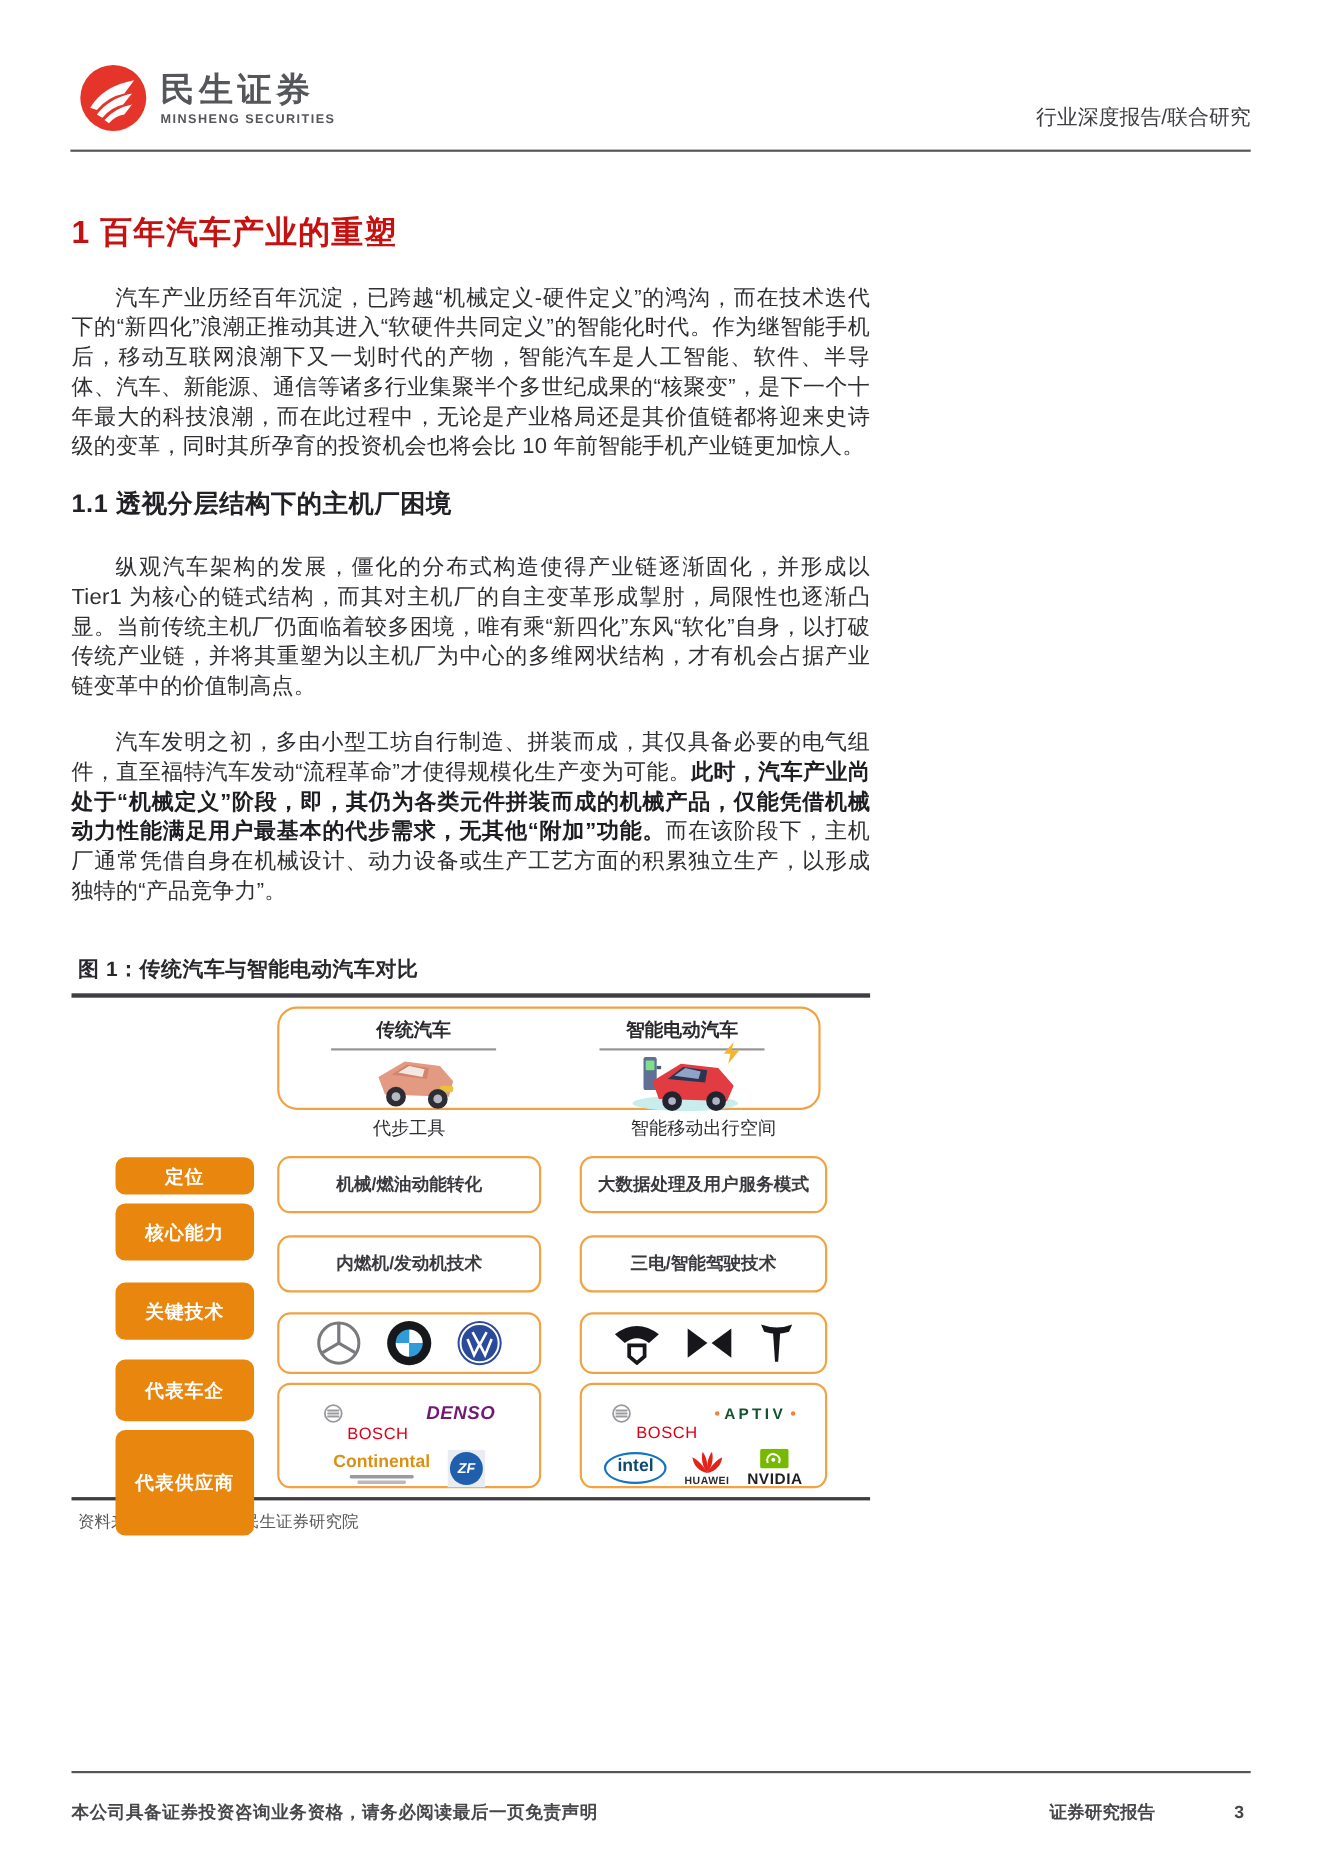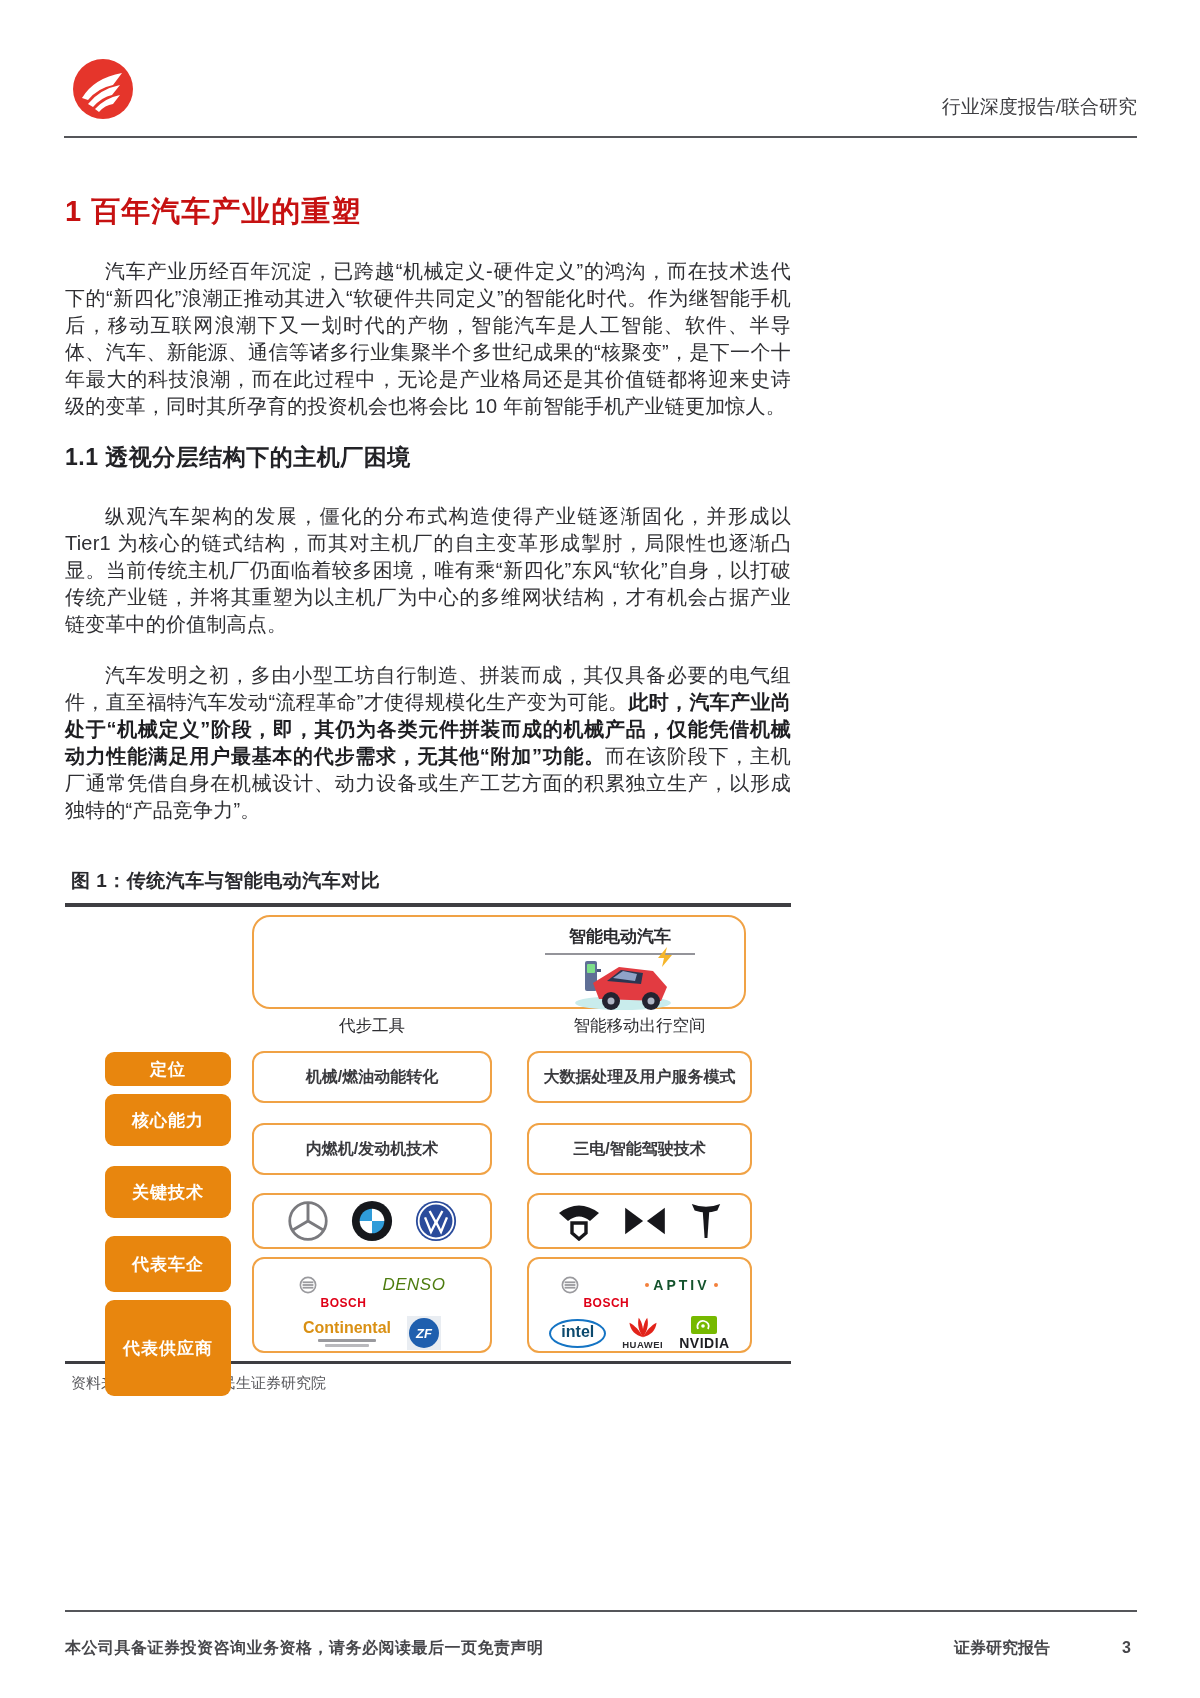--- a/index.html
+++ b/index.html
@@ -56,22 +56,22 @@
   .r-core  { top:144px; height:52px; }
   .r-tech  { top:216px; height:52px; }
   .r-maker { top:286px; height:56px; }
   .r-supp  { top:350px; height:96px; }
 
   .logo-row { display:flex; align-items:center; justify-content:center; gap:22px; }
   .supp-grid { display:flex; flex-direction:column; justify-content:center; gap:6px; height:100%; width:100%; }
   .supp-row { display:flex; align-items:center; justify-content:center; gap:16px; }
 
   .bosch-mark { display:flex; align-items:center; gap:4px; }
-  .bosch-word { color:#df0017; font-weight:bold; font-size:12px; letter-spacing:0.5px;margin-top:36px; }
-  .denso-word { color:#4d7c0f; font-weight:normal; font-style:italic; font-size:17px; letter-spacing:0.5px; }
+  .bosch-word { color:#df0017; font-weight:normal; font-size:15px; letter-spacing:0.5px;margin-top:36px; }
+  .denso-word { color:#701a75; font-weight:bold; font-style:italic; font-size:17px; letter-spacing:0.5px; }
   .conti { text-align:center; }
   .conti-word { color:#d99014; font-weight:bold; font-size:16px; }
   .conti-bar { height:3px; background:#9a9a9e; margin:2px auto 2px; width:58px; border-radius:1px; }
   .conti-bar2 { height:3px; background:#b9b9bd; margin:0 auto; width:44px; border-radius:1px; }
   .zf-badge { width:34px; height:34px; background:#e9edf2; display:flex; align-items:center; justify-content:center; }
   .zf-circle { width:30px; height:30px; border-radius:50%; background:#1f5fae; color:#ffffff;
                font-weight:bold; font-style:italic; font-size:13px; display:flex; align-items:center; justify-content:center; }
   .aptiv { display:flex; align-items:center; gap:4px; font-weight:bold; }
   .aptiv-word { color:#14532d; font-size:14px; letter-spacing:3px; }
   .aptiv-dot { width:4px; height:4px; border-radius:50%; background:#f2803c; }
@@ -100,38 +100,58 @@
   <div class="header">
     <div class="logo">
       <span>
         <svg width="62" height="62" viewBox="0 0 62 62">
           <circle cx="31" cy="31" r="30" fill="#e5352b"></circle>
           <path d="M10 40 Q22 20 50 15 L41 27 Q26 30 16 42 Z" fill="#ffffff"></path>
           <path d="M16 46 Q28 31 48 27 L40 37 Q30 39 21 49 Z" fill="#ffffff"></path>
           <path d="M23 51 Q33 40 48 37 L41 46 Q33 47 27 54 Z" fill="#ffffff"></path>
         </svg>
       </span>
+      <span class="logo-text">
+        <div class="logo-cn">民生证券</div>
+        <div class="logo-en">MINSHENG SECURITIES</div>
+      </span>
     </div>
     <div class="header-right">行业深度报告/联合研究</div>
   </div>
 
   <div class="main">
     <div class="h1">1 百年汽车产业的重塑</div>
     <p class="para p1">汽车产业历经百年沉淀，已跨越“机械定义-硬件定义”的鸿沟，而在技术迭代下的“新四化”浪潮正推动其进入“软硬件共同定义”的智能化时代。作为继智能手机后，移动互联网浪潮下又一划时代的产物，智能汽车是人工智能、软件、半导体、汽车、新能源、通信等诸多行业集聚半个多世纪成果的“核聚变”，是下一个十年最大的科技浪潮，而在此过程中，无论是产业格局还是其价值链都将迎来史诗级的变革，同时其所孕育的投资机会也将会比 10 年前智能手机产业链更加惊人。</p>
     <div class="h2">1.1 透视分层结构下的主机厂困境</div>
     <p class="para p2">纵观汽车架构的发展，僵化的分布式构造使得产业链逐渐固化，并形成以 Tier1 为核心的链式结构，而其对主机厂的自主变革形成掣肘，局限性也逐渐凸显。当前传统主机厂仍面临着较多困境，唯有乘“新四化”东风“软化”自身，以打破传统产业链，并将其重塑为以主机厂为中心的多维网状结构，才有机会占据产业链变革中的价值制高点。</p>
     <p class="para p3"><span>汽车发明之初，多由小型工坊自行制造、拼装而成，其仅具备必要的电气组件，直至福特汽车发动“流程革命”才使得规模化生产变为可能。</span><span class="bold-run">此时，汽车产业尚处于“机械定义”阶段，即，其仍为各类元件拼装而成的机械产品，仅能凭借机械动力性能满足用户最基本的代步需求，无其他“附加”功能。</span><span>而在该阶段下，主机厂通常凭借自身在机械设计、动力设备或生产工艺方面的积累独立生产，以形成独特的“产品竞争力”。</span></p>
 
     <div class="figure">
       <div class="fig-caption">图 1：传统汽车与智能电动汽车对比</div>
       <div class="fig-rule-top"></div>
 
       <div class="fig-graphic">
 
         <div class="topbox">
+          <div class="topcol topcol-l">
+            <div class="topcol-title">传统汽车</div>
+            <div class="topcol-underline"></div>
+            <div class="car-wrap">
+              <svg width="120" height="58" viewBox="0 0 120 58">
+                <polygon points="28,26 52,12 84,16 96,30 92,44 34,42" fill="#e29a82"></polygon>
+                <polygon points="40,24 54,15 74,18 72,28" fill="#d2856c"></polygon>
+                <polygon points="46,22 56,16 70,19 68,26" fill="#f4e9e2"></polygon>
+                <rect x="84" y="34" width="12" height="6" rx="2" fill="#e8c23a"></rect>
+                <circle cx="44" cy="44" r="9" fill="#2d2d36"></circle>
+                  <circle cx="44" cy="44" r="4" fill="#b9b9c2"></circle>
+                <circle cx="82" cy="46" r="9" fill="#2d2d36"></circle>
+                  <circle cx="82" cy="46" r="4" fill="#b9b9c2"></circle>
+              </svg>
+            </div>
+          </div>
           <div class="topcol topcol-r">
             <div class="topcol-title">智能电动汽车</div>
             <div class="topcol-underline"></div>
             <span class="bolt">
               <svg width="14" height="20" viewBox="0 0 14 20">
                   <polygon points="9,0 0,11 6,11 4,20 14,8 7,8" fill="#f5b52a"></polygon>
                 </svg>
             </span>
             <div class="car-wrap">
               <svg width="130" height="58" viewBox="0 0 130 58">

